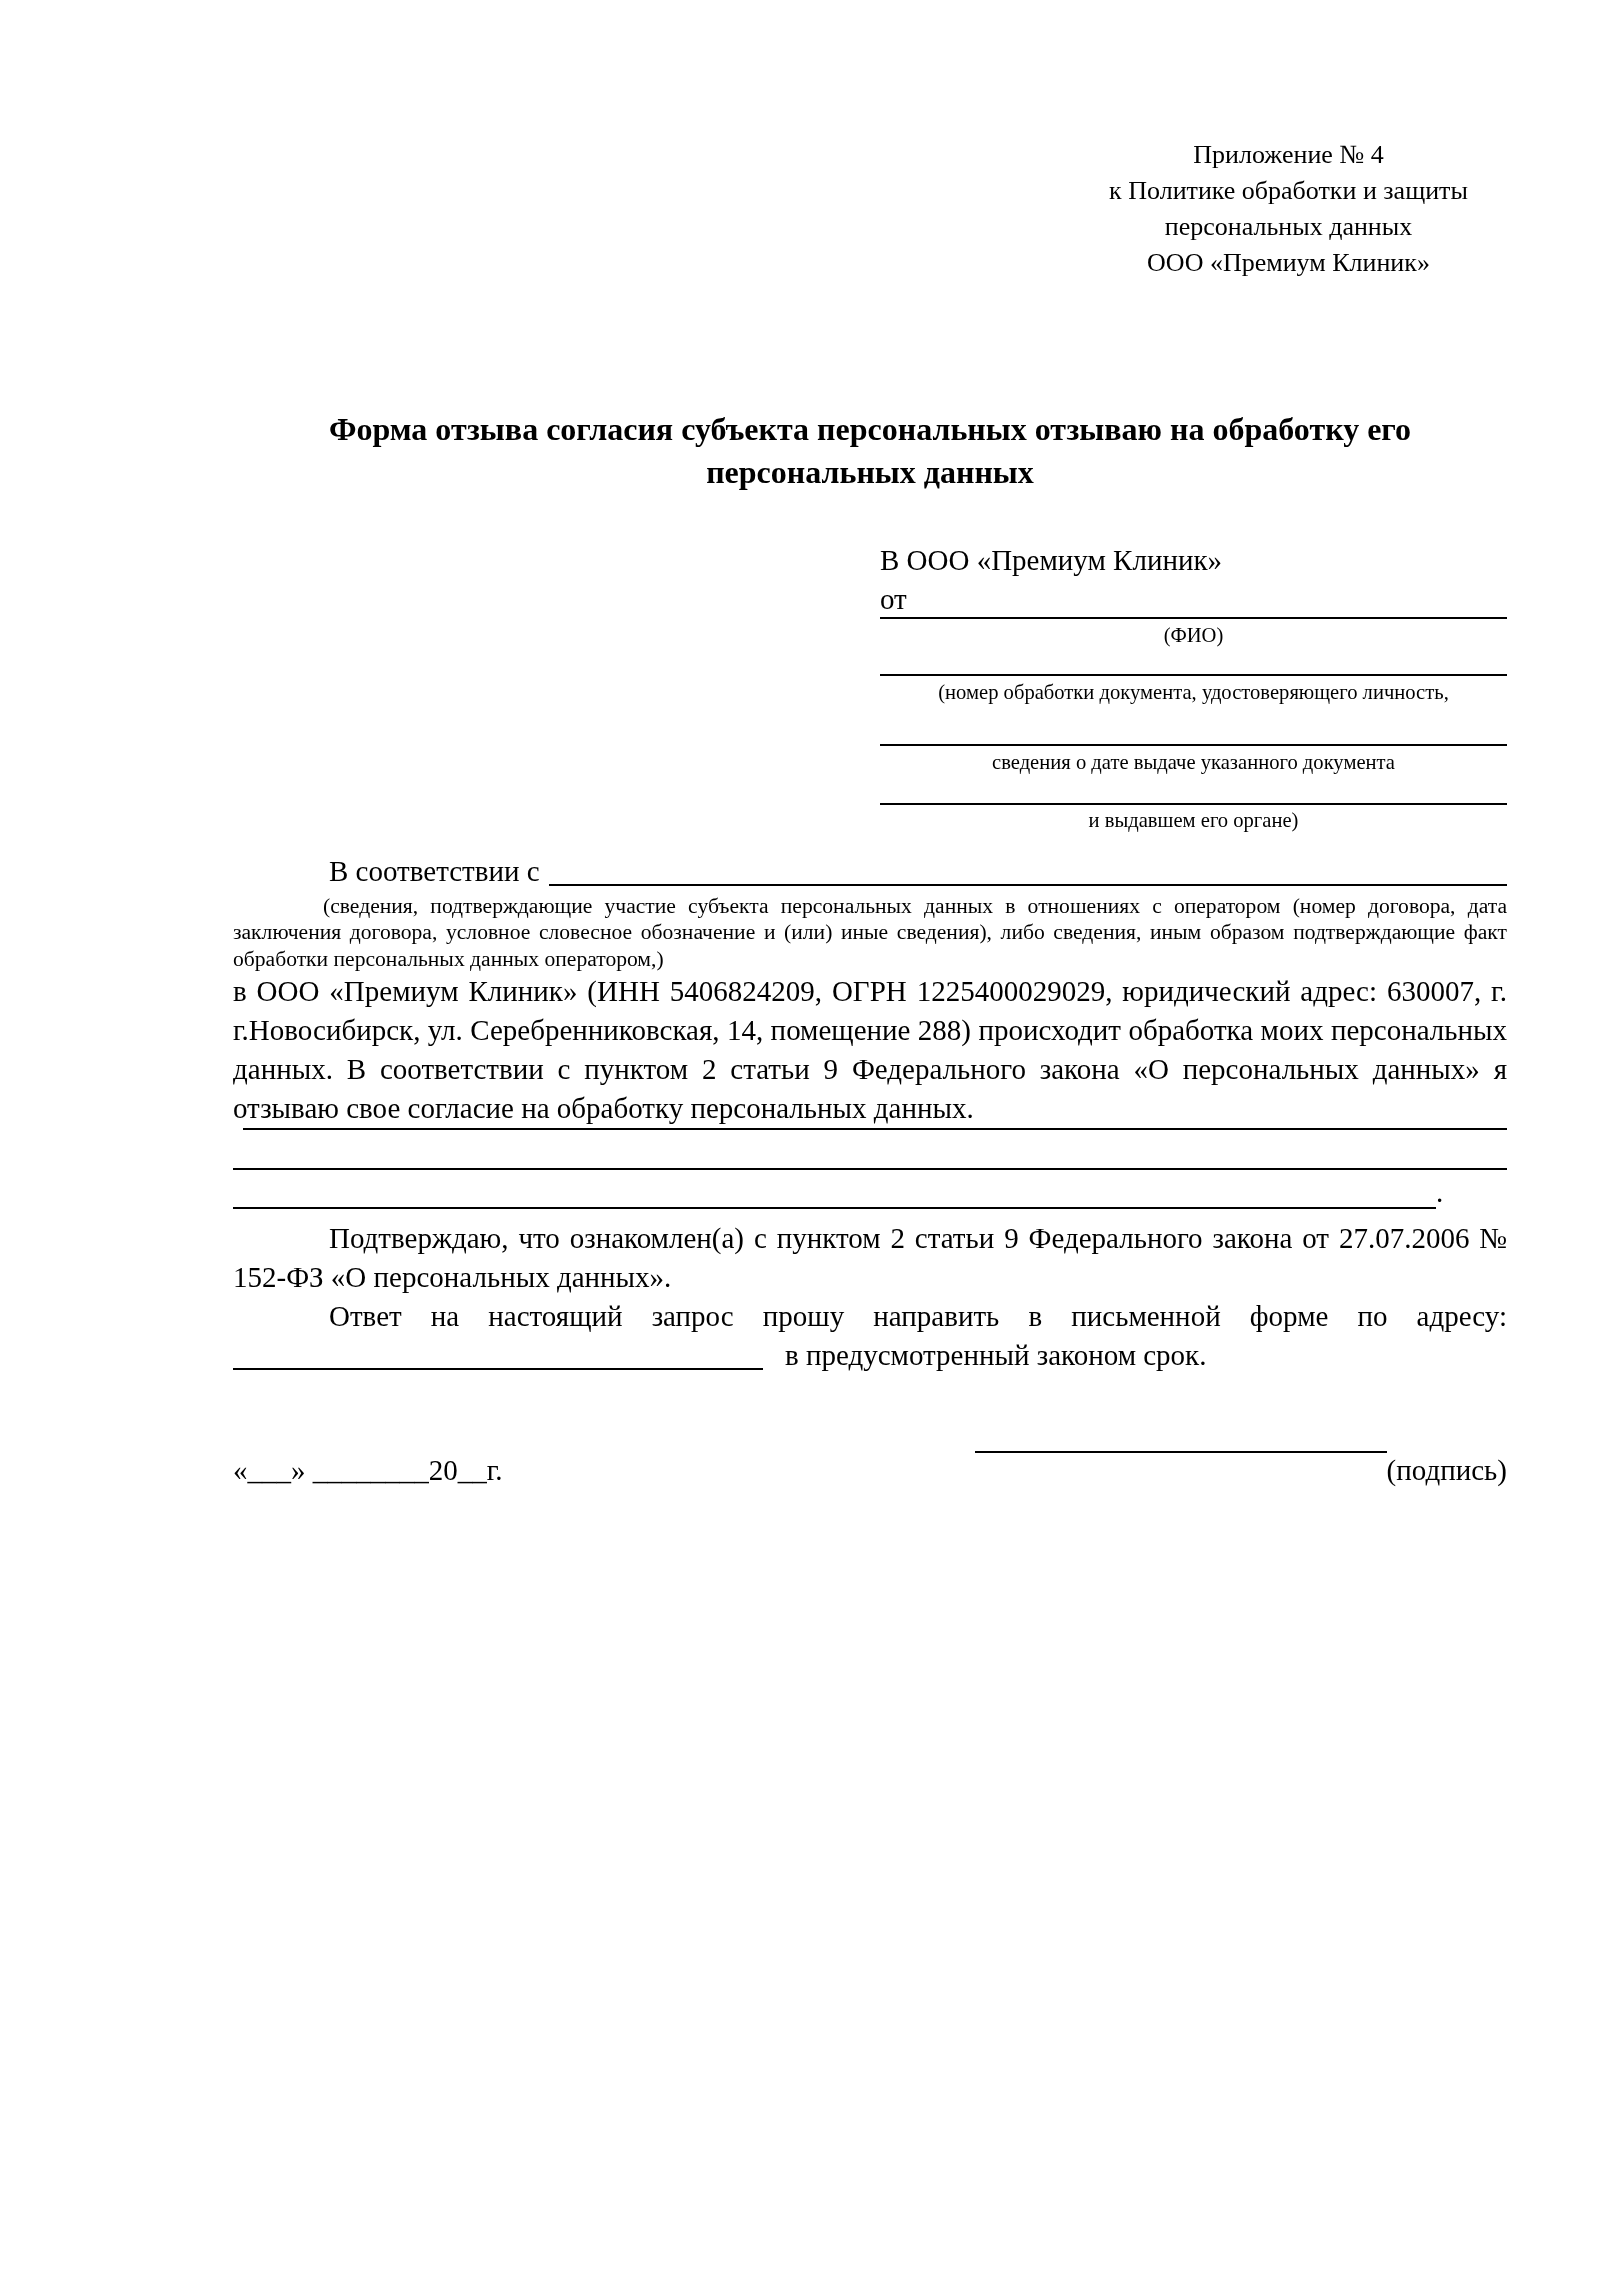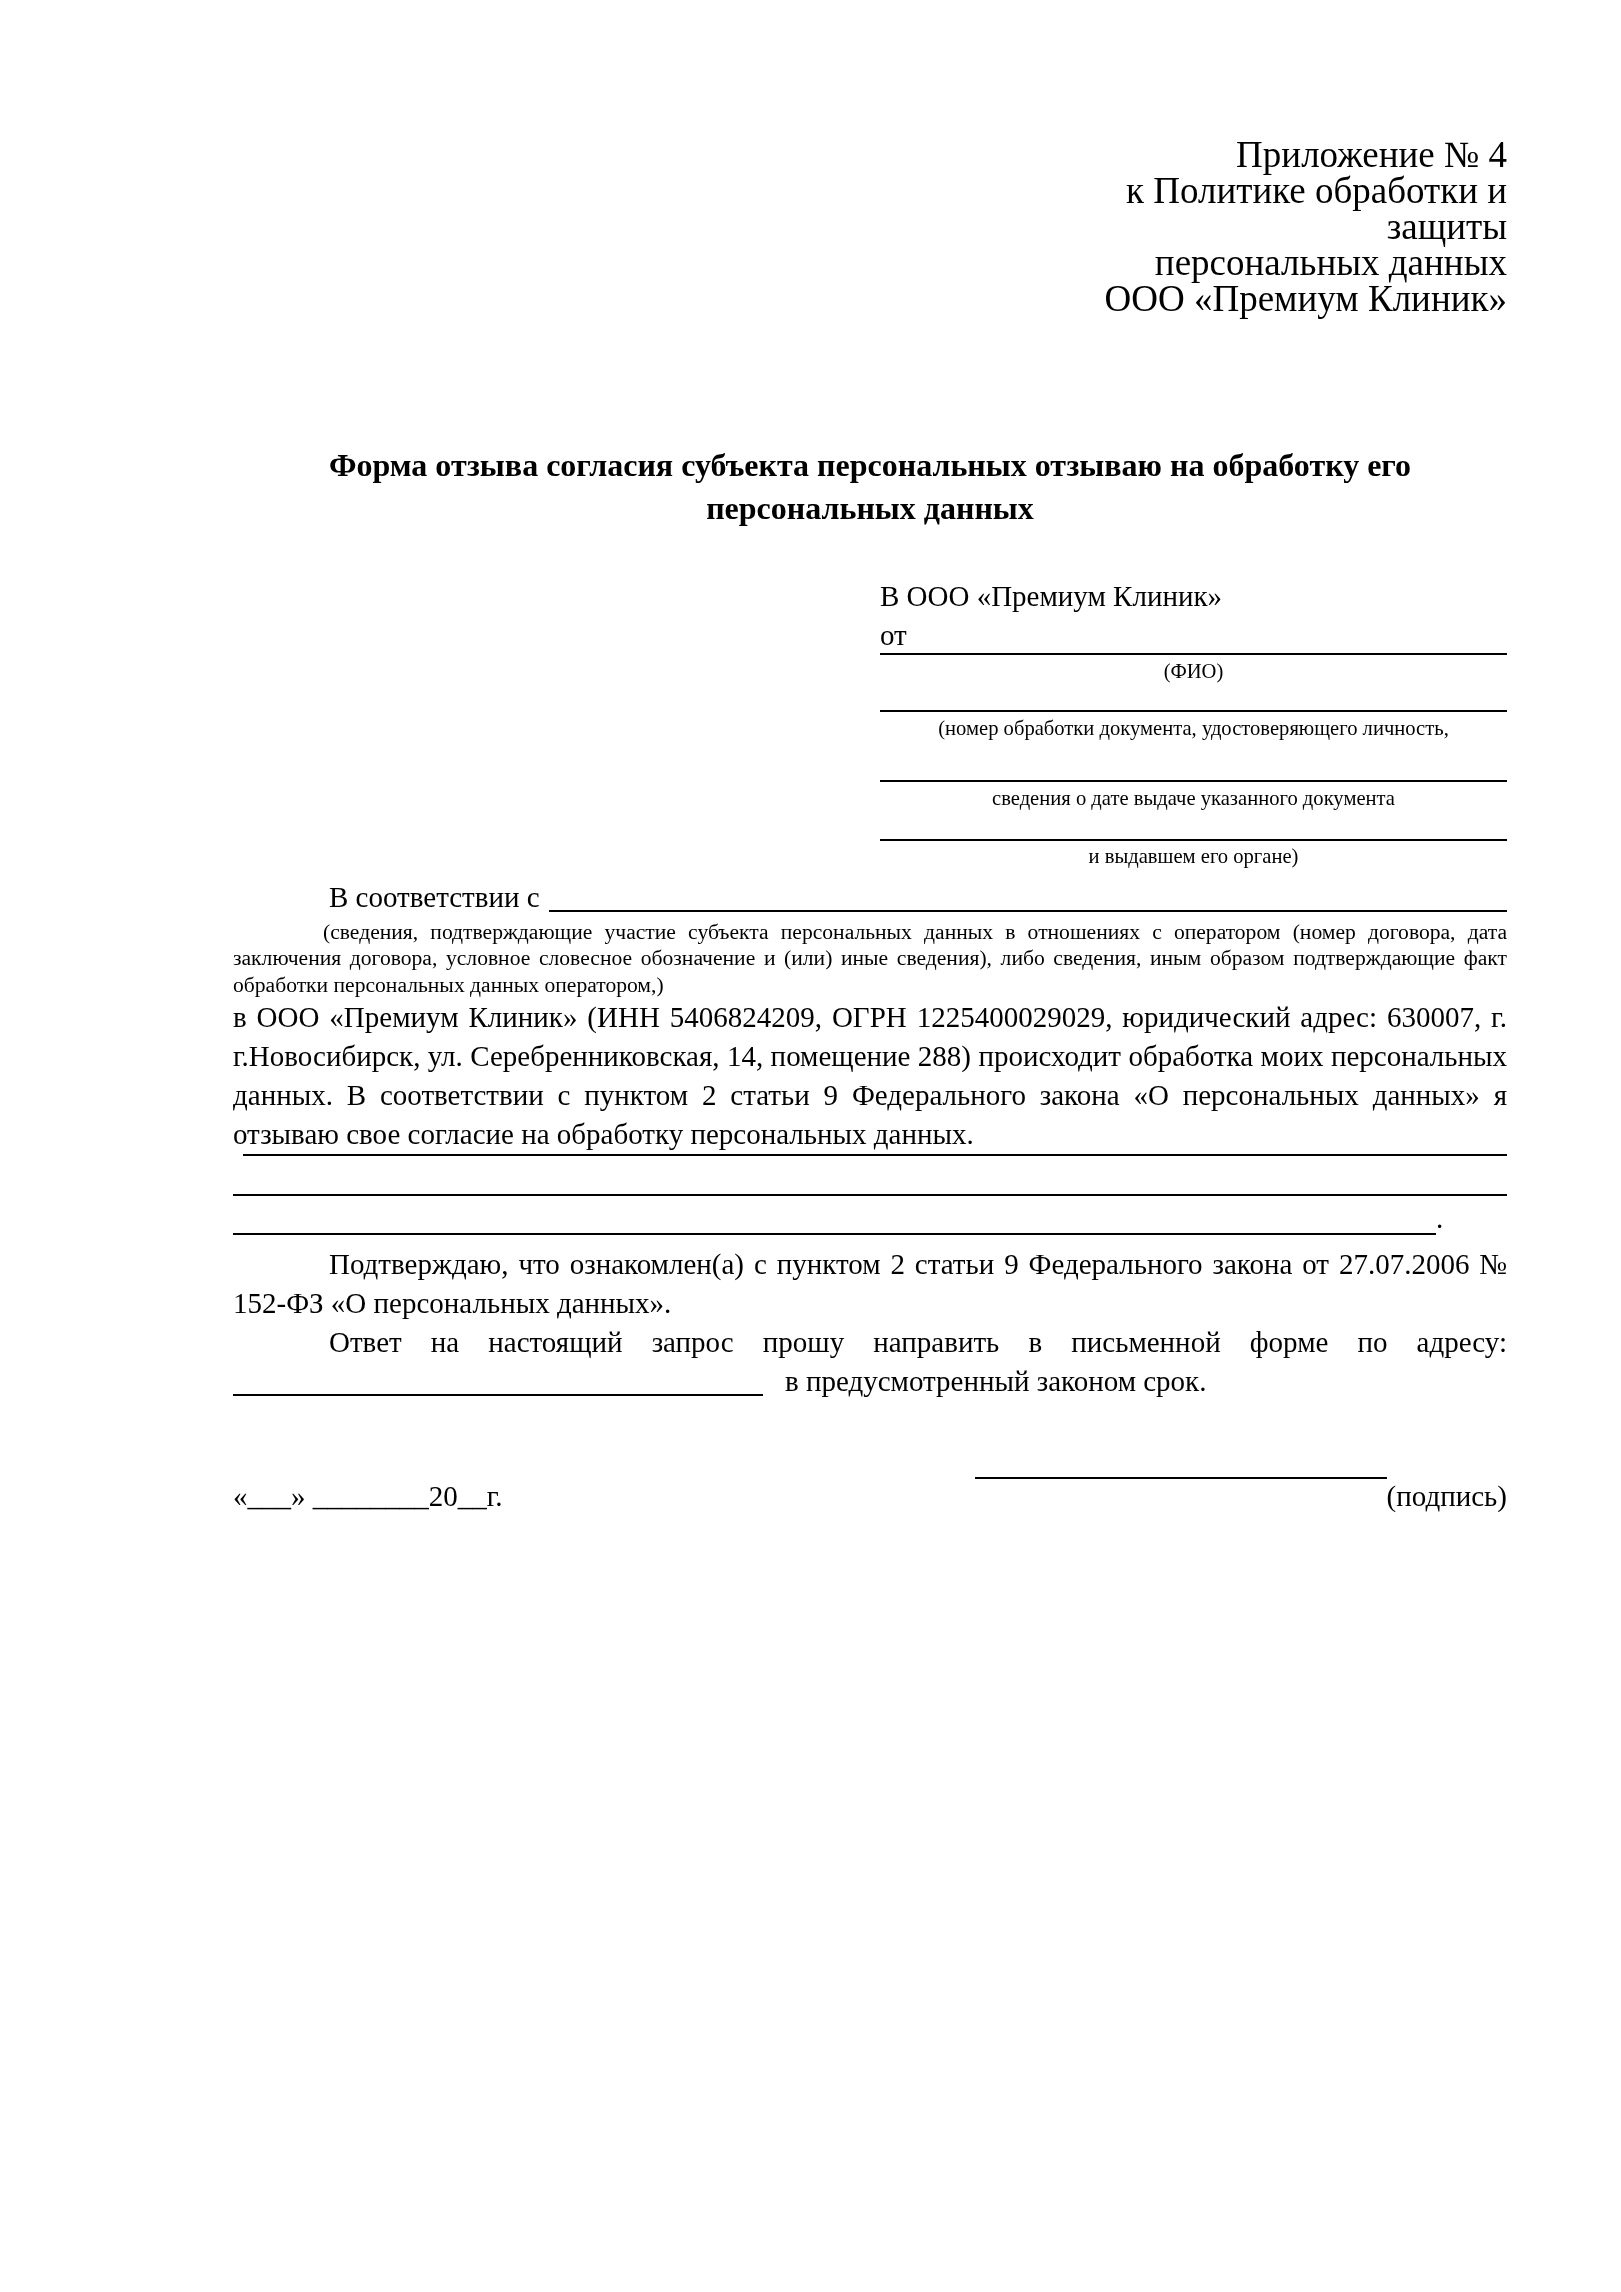--- a/index.html
+++ b/index.html
@@ -17,23 +17,23 @@
     left:233px; top:137px;
     width:1274px;
     font-size:29px;
     line-height:39px;
   }
 
   
   .appendix {
     width:437px;
     margin-left:auto;
-    font-size:37px;
+    font-size:26px;
     line-height:36px;
-    text-align:right;
+    text-align:center;
   }
 
   
   .doc-title {
     margin-top:127px;
     text-align:center;
     font-weight:bold;
     font-size:32px;
     line-height:43px;
   }
@@ -67,21 +67,21 @@
   }
   .flex-line { display:flex; align-items:stretch; }
   .flex-line .label { white-space:nowrap; }
   .indented { padding-left:96px; }
   .fill-grow {
     flex:1 1 auto;
     border-bottom:2px solid #000;
     margin-left:9.8px;
     margin-bottom:4.9px;
   }
-  .intro-line { margin-top:8px; line-height:39px; }
+  .intro-line { margin-top:18px; line-height:39px; }
   .footnote {
     margin-top:2px;
     font-size:21.6px;
     line-height:26.5px;
     text-align:justify;
     text-indent:90px;
   }
   .body-par {
     text-align:justify;
     line-height:39px;

